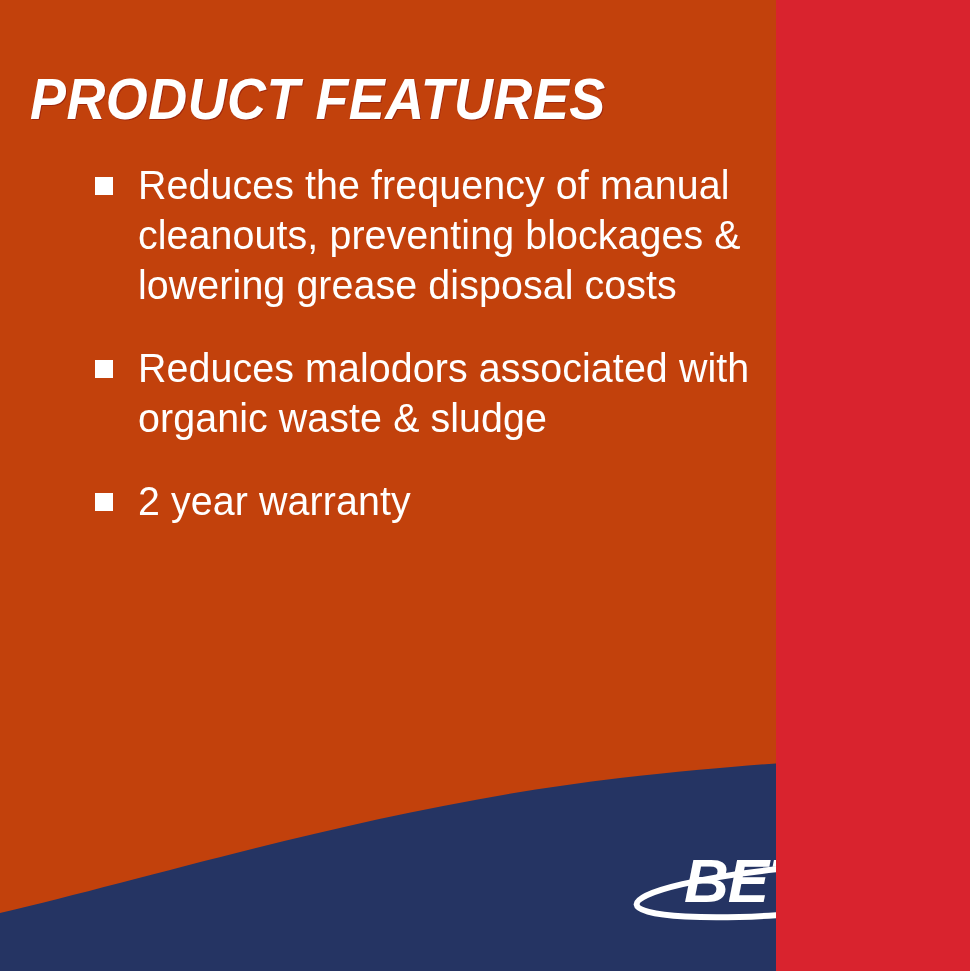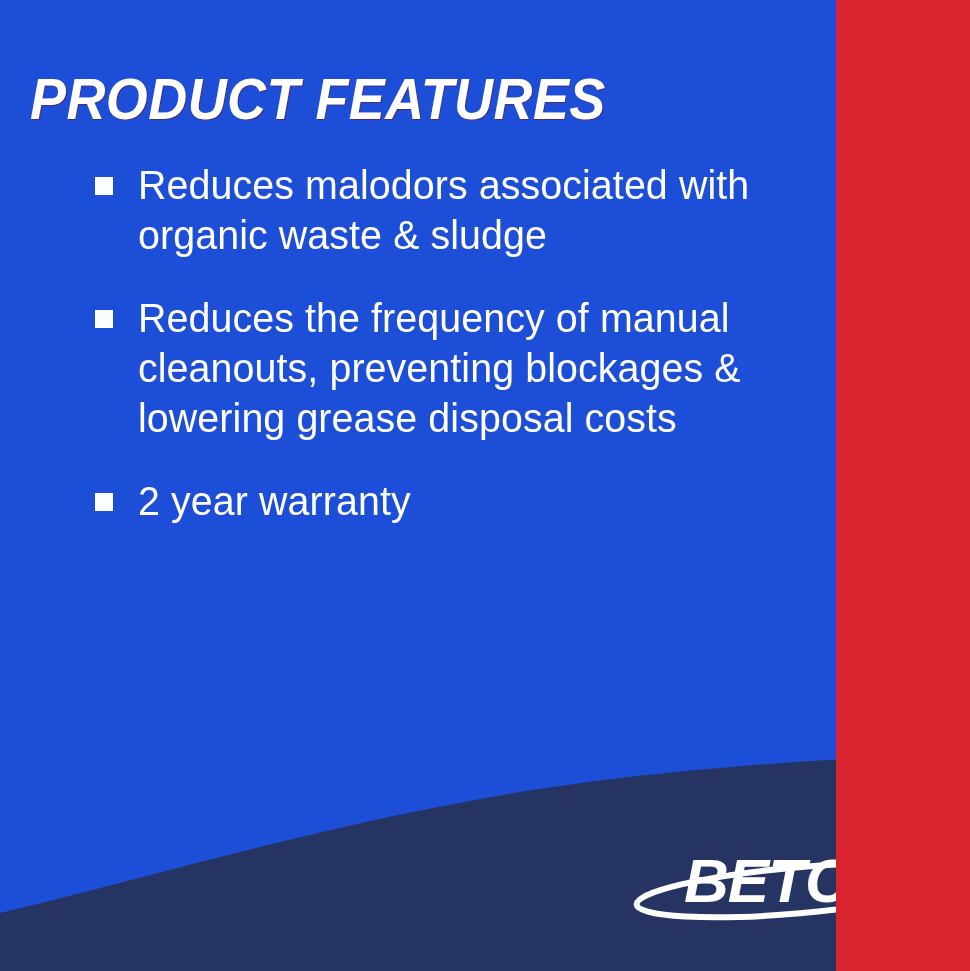--- a/index.html
+++ b/index.html
@@ -9,23 +9,23 @@
   body {
     width: 970px;
     height: 971px;
     overflow: hidden;
     font-family: "Liberation Sans", sans-serif;
     background: #d9232e;
   }
 
   #slide {
     position: relative;
-    width: 836px;
+    width: 776px;
     height: 971px;
-    background: #1d4ed8;
+    background: #c2410c;
     overflow: hidden;
   }
 
   
   #footer-band {
     position: absolute;
     left: 0;
     top: 0;
     width: 970px;
     height: 971px;
@@ -136,28 +136,28 @@
     <svg viewBox="0 0 970 971" preserveAspectRatio="none" aria-hidden="true">
       <path d="M0,913 C160,876 380,806 620,778 C780,760 880,757 970,754 L970,971 L0,971 Z" fill="#253463"></path>
     </svg>
   </div>
 
   <div id="title">PRODUCT FEATURES</div>
 
   <div id="features">
 
 
+    <div class="feature-item w2">
+      <span class="bullet-marker"></span>
+      <span class="feature-text">Reduces the frequency of manual cleanouts, preventing blockages &amp; lowering grease disposal costs</span>
+    </div>
+
     <div class="feature-item w3">
       <span class="bullet-marker"></span>
       <span class="feature-text">Reduces malodors associated with organic waste &amp; sludge</span>
-    </div>
-
-    <div class="feature-item w2">
-      <span class="bullet-marker"></span>
-      <span class="feature-text">Reduces the frequency of manual cleanouts, preventing blockages &amp; lowering grease disposal costs</span>
     </div>
 
     <div class="feature-item w4">
       <span class="bullet-marker"></span>
       <span class="feature-text">2 year warranty</span>
     </div>
 
   </div>
 
   <div id="logo">

